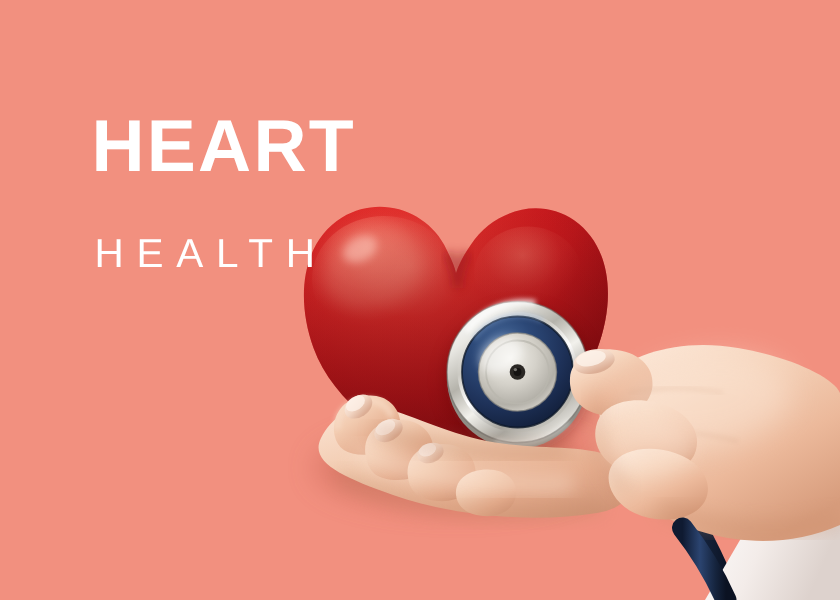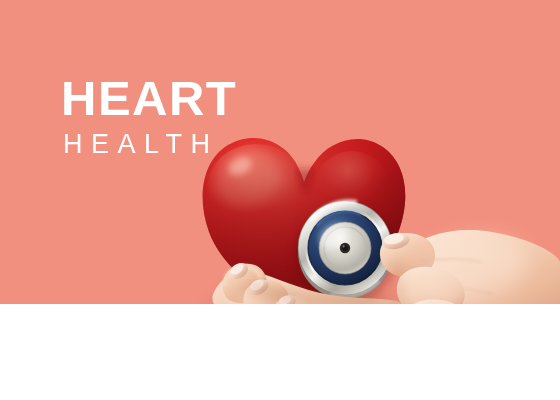--- a/index.html
+++ b/index.html
@@ -3,21 +3,21 @@
 <meta charset="utf-8">
 <style>
   html, body {
     margin: 0;
     padding: 0;
     background: #ffffff;
   }
   #banner {
     position: relative;
     width: 560px;
-    height: 304px;
+    height: 400px;
     overflow: hidden;
     font-family: "Liberation Sans", sans-serif;
   }
   .bg {
     position: absolute;
     inset: 0;
     background: #f2907f;
   }
 
   
@@ -29,21 +29,21 @@
     font-size: 49px;
     font-weight: 700;
     letter-spacing: 1.5px;
     line-height: 1;
     z-index: 40;
     white-space: nowrap;
   }
   .subhead {
     position: absolute;
     left: 63px;
-    top: 131px;
+    top: 156px;
     color: #ffffff;
     font-size: 27px;
     font-weight: 300;
     letter-spacing: 8.5px;
     line-height: 1;
     z-index: 40;
     white-space: nowrap;
   }
 
   

